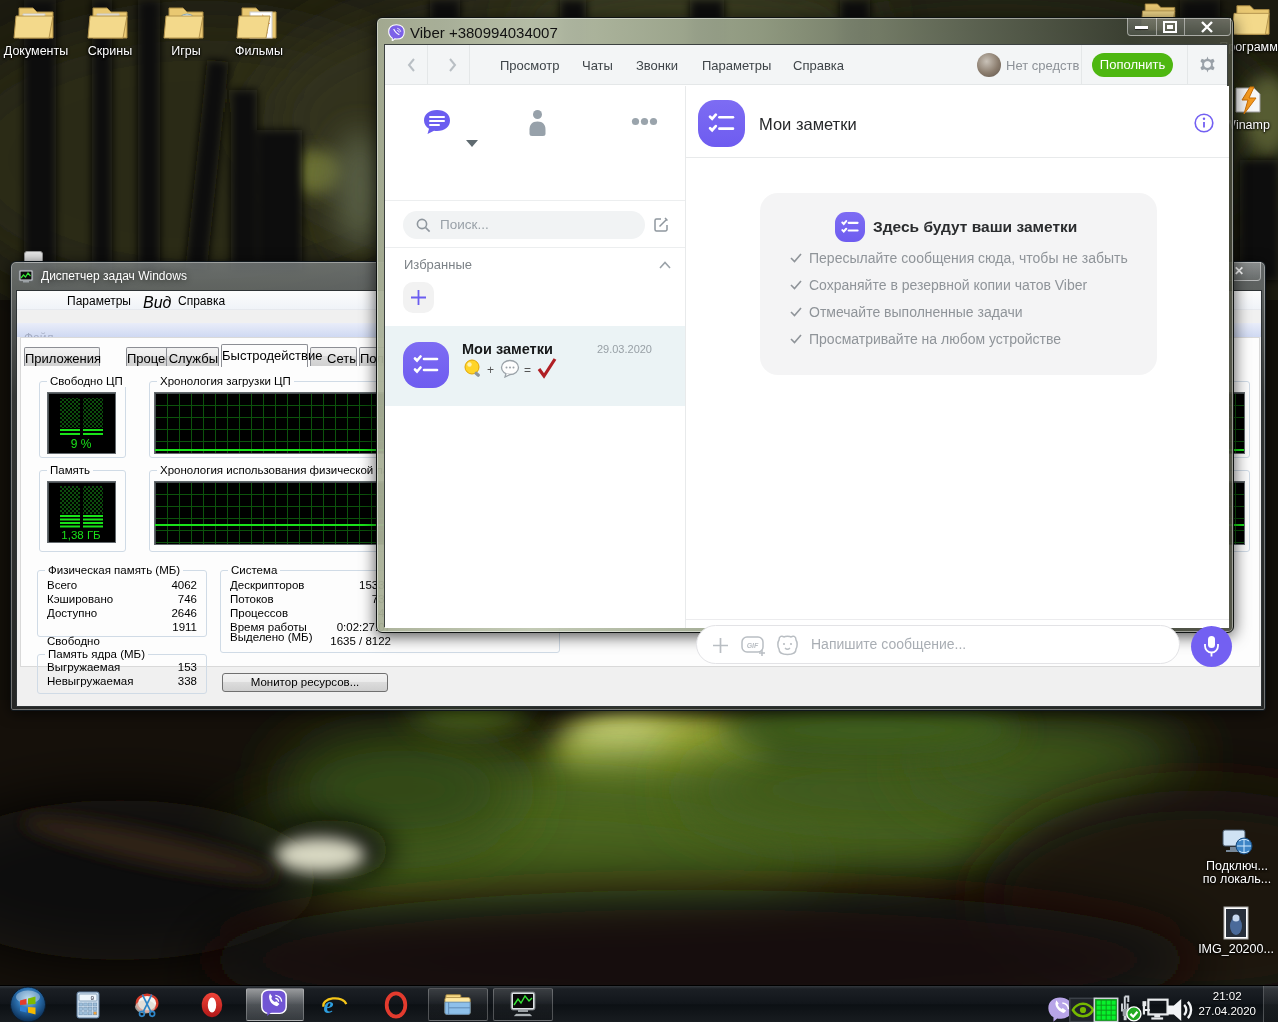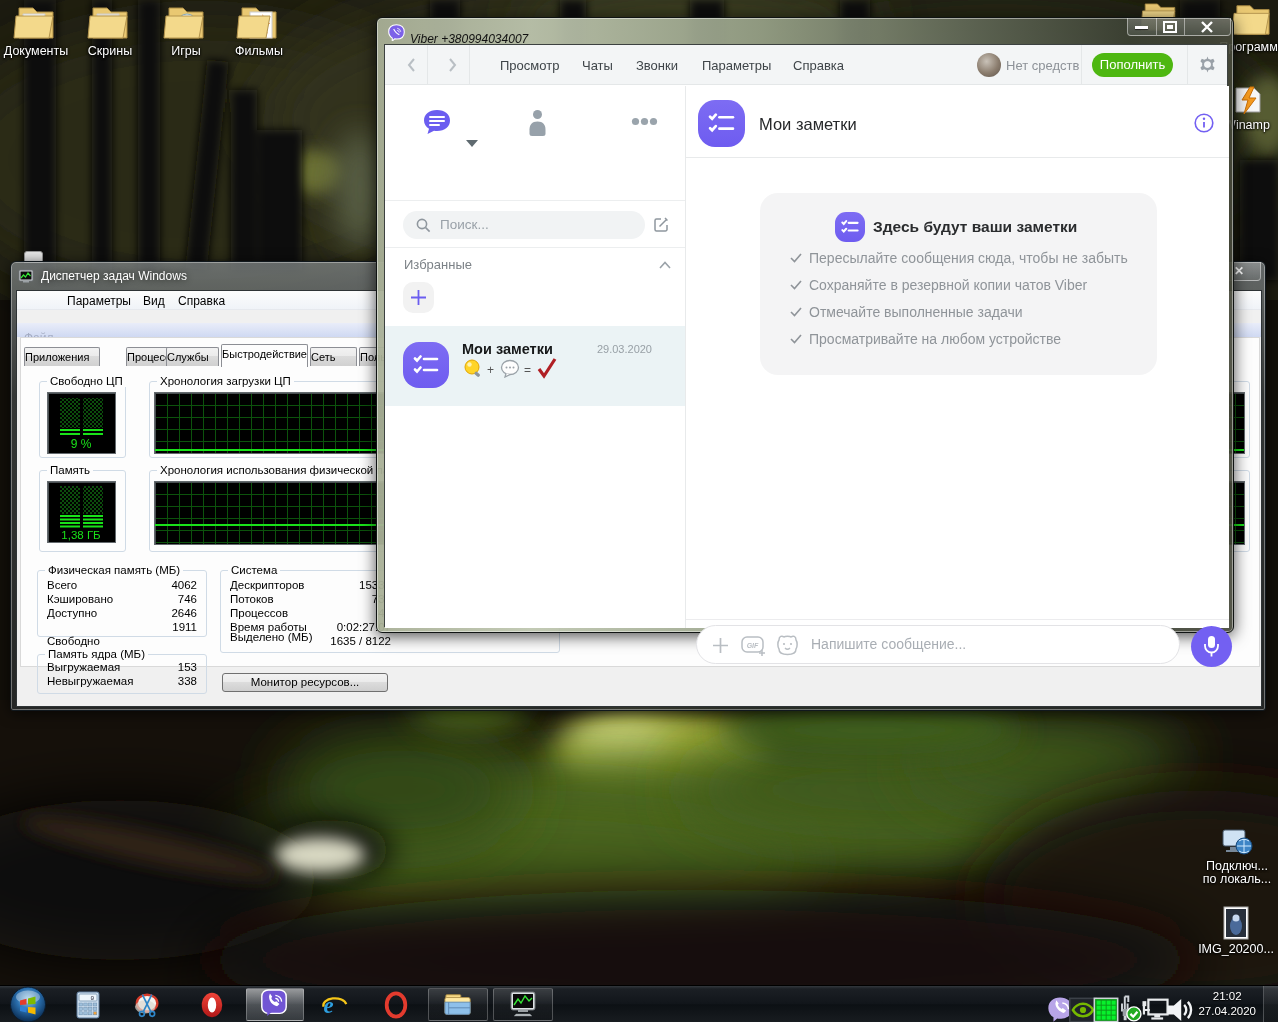--- a/index.html
+++ b/index.html
@@ -15,21 +15,21 @@
 
 .win { position:absolute; border-radius:6px; }
 
 
 #tm { left:10px; top:261px; width:1256px; height:450px; z-index:2;
   background:linear-gradient(180deg, rgba(120,125,125,.82), rgba(58,62,62,.85) 30%, rgba(40,43,43,.85));
   border:1px solid #11181d; border-radius:6px 6px 3px 3px;
   box-shadow:0 2px 14px rgba(0,0,0,.65), inset 0 0 0 1px rgba(255,255,255,.35); }
 #tmtitle { position:absolute; left:0; top:0; width:100%; height:28px; color:#fff; font-size:12px; }
 #tmclient { position:absolute; left:5px; top:28px; width:1246px; height:417px; background:#f0f0f0; border:1px solid #2e3335; }
-.tmtab { position:absolute; top:56px; height:19px; background:linear-gradient(180deg,#f2f2f2,#ebebeb 45%,#dcdcdc 46%,#d0d0d0); border:1px solid #8c8e94; border-bottom:none; border-radius:2px 2px 0 0; font-size:11px; text-align:left; padding-top:3px; color:#000; }
+.tmtab { position:absolute; top:56px; height:19px; background:linear-gradient(180deg,#f2f2f2,#ebebeb 45%,#dcdcdc 46%,#d0d0d0); border:1px solid #8c8e94; border-bottom:none; border-radius:2px 2px 0 0; font-size:13px; text-align:right; padding-top:3px; color:#000; }
 .grp { position:absolute; border:1px solid #d0dbe6; border-radius:3px; }
 .grp .glabel { position:absolute; top:-7px; left:7px; background:#fdfdfd; padding:0 3px; font-size:11.5px; color:#000; white-space:nowrap; }
 .tmrow { position:absolute; font-size:11.5px; color:#000; white-space:nowrap; }
 .gauge { position:absolute; background:#000; border:1px solid #646a6e; box-shadow:inset 1px 1px 0 #494f52; }
 
 
 #viber { left:376px; top:17px; width:858px; height:616px; z-index:3;
   background:linear-gradient(90deg, rgba(168,175,150,.95), rgba(190,198,175,.93) 18%, rgba(150,160,135,.92) 45%, rgba(95,102,85,.92) 70%, rgba(60,65,52,.92) 88%, rgba(70,72,58,.92));
   border:1px solid #101413; border-radius:6px;
   box-shadow:0 3px 16px rgba(0,0,0,.7), inset 0 0 0 1px rgba(255,255,255,.45); }
@@ -201,21 +201,21 @@
       <path d="M3 10 l2.5 -3 2 2 2.5 -4 2.5 3" stroke="#35e535" stroke-width="1.2" fill="none"></path>
       <rect x="5" y="13" width="6" height="1.5" fill="#9aa0a4"></rect>
     </svg>
     <span class="abs" style="left:30px;top:7px;text-shadow:0 0 6px rgba(0,0,0,.8);">Диспетчер задач Windows</span>
   </div>
   <div id="tmclient">
 
     <div class="abs" style="left:0;top:0;width:100%;height:19px;background:linear-gradient(180deg,#fcfcfc,#f0f3f8);border-bottom:1px solid #e6e9ee;">
       <span class="abs" style="left:7px;top:3px;font-size:12px;margin-top:37px;">Файл</span>
       <span class="abs" style="left:50px;top:3px;font-size:12px;">Параметры</span>
-      <span class="abs" style="left:126px;top:3px;font-size:12px;">Вид</span>
+      <span class="abs" style="left:126px;top:3px;font-size:16px;font-style:italic;">Вид</span>
       <span class="abs" style="left:161px;top:3px;font-size:12px;">Справка</span>
     </div>
 
     <div class="abs" style="left:0;top:32px;width:100%;height:14px;background:linear-gradient(180deg,#e7ecfb,#c7d3f3);opacity:.8;"></div>
 
     <div class="abs" style="left:3px;top:46px;width:1240px;height:330px;background:#fdfdfd;border:1px solid #d9d9d9;"></div>
 
     <div class="tmtab" style="left:7px;width:76px;">Приложения</div>
     <div class="tmtab" style="left:85px;width:62px;margin-left:24px;">Процессы</div>
     <div class="tmtab" style="left:149px;width:53px;">Службы</div>
@@ -328,21 +328,21 @@
   </div>
 </div>
 
 <div id="viber" class="win">
 
   <svg class="abs" style="left:11px;top:6px;" width="17" height="17" viewBox="0 0 24 24">
     <path d="M12 1 C5 1 1 5 1 11 c0 4 2 7 5 9 l0 4 3.5 -3 c0.8 0.1 1.6 0.2 2.5 0.2 7 0 11 -4 11 -10 S19 1 12 1 z" fill="#7c61e8" stroke="#fff" stroke-width="1.5"></path>
     <path d="M8 7 c2 4 5 7 8 8" stroke="#fff" stroke-width="1.6" fill="none"></path>
     <path d="M13 6 a6 6 0 0 1 5 5 M13 9 a3.5 3.5 0 0 1 3 3" stroke="#fff" stroke-width="1.1" fill="none"></path>
   </svg>
-  <span class="abs" style="left:33px;top:14px;font-size:12px;color:#111;font-style:italic;">Viber +380994034007</span>
+  <span class="abs" style="left:33px;top:6px;font-size:15px;color:#111;">Viber +380994034007</span>
 
   <div class="abs" style="left:750px;top:0;width:105px;height:19px;">
     <div class="abs" style="left:0;top:0;width:30px;height:18px;border:1px solid rgba(255,255,255,.45);border-top:none;border-radius:0 0 0 4px;background:linear-gradient(180deg,rgba(255,255,255,.22),rgba(120,130,125,.25));"></div>
     <div class="abs" style="left:30px;top:0;width:28px;height:18px;border:1px solid rgba(255,255,255,.45);border-top:none;border-left:none;background:linear-gradient(180deg,rgba(255,255,255,.22),rgba(120,130,125,.25));"></div>
     <div class="abs" style="left:58px;top:0;width:46px;height:18px;border:1px solid rgba(255,255,255,.45);border-top:none;border-left:none;border-radius:0 0 4px 0;background:linear-gradient(180deg,rgba(255,255,255,.22),rgba(120,130,125,.25));"></div>
     <div class="abs" style="left:8px;top:8px;width:13px;height:3px;background:#fff;box-shadow:0 1px 1px rgba(0,0,0,.6);"></div>
     <svg class="abs" style="left:36px;top:3px;" width="14" height="12" viewBox="0 0 14 12">
           <rect x="1" y="1" width="12" height="10" fill="none" stroke="#fff" stroke-width="2"></rect>
           <rect x="4" y="4" width="6" height="4" fill="#fff"></rect>
         </svg>

